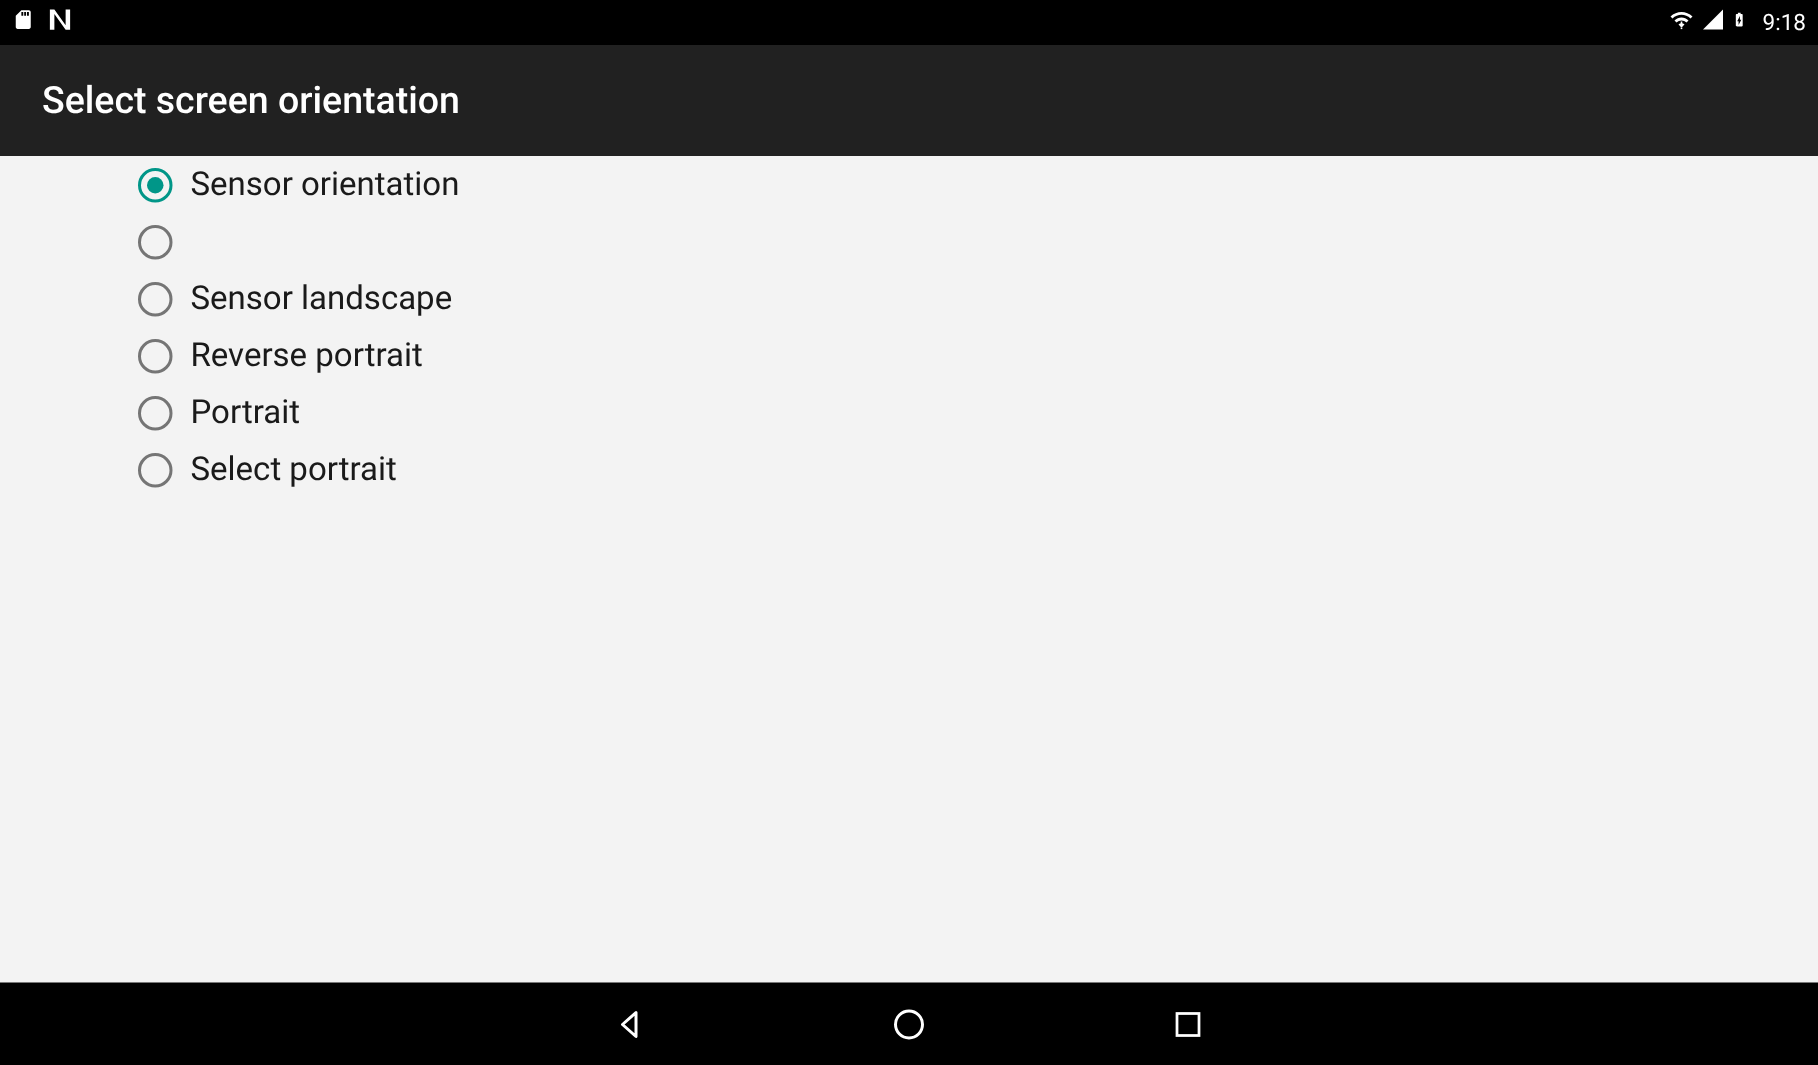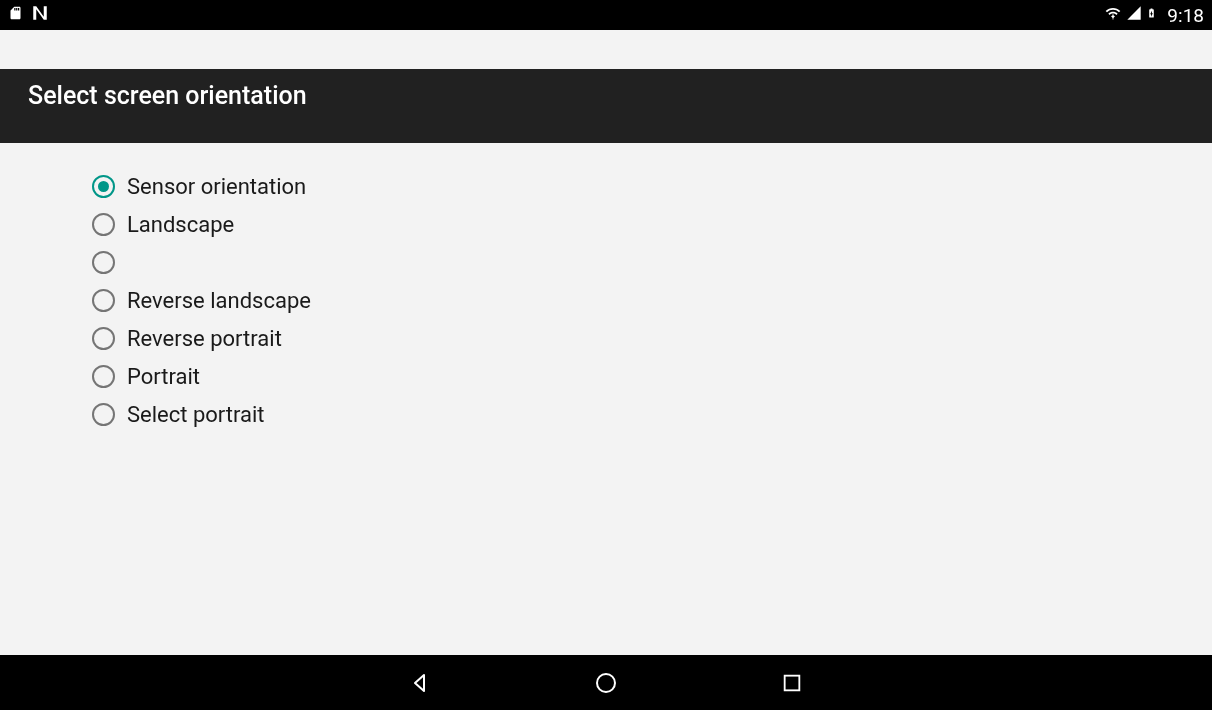--- a/index.html
+++ b/index.html
@@ -31,40 +31,38 @@
       gap: 8px;
     }
     .status-right {
       margin-left: auto;
       display: flex;
       align-items: center;
       gap: 4px;
     }
     .status-clock {
       margin-left: 6px;
-      font-size: 19px;
+      font-size: 15px;
       font-weight: 400;
     }
     .app-bar {
       height: 74px;
       background: #212121;
       color: #fff;
       display: flex;
-      align-items: flex-start;
-      padding: 12px 28px;
-      margin-top: 39px;
+      align-items: center;
+      padding: 0 28px;
     }
     .app-bar-title {
       font-size: 25px;
       font-weight: 500;
     }
     .content {
       flex: 1;
       background: #f3f3f3;
-      padding-top: 24px;
       padding-left: 92px;
     }
     .radio-row {
       display: flex;
       align-items: center;
       height: 38px;
       cursor: pointer;
     }
     .radio-circle {
       width: 23px;
@@ -164,28 +162,24 @@
 <div class="content">
   <div id="options-container">
       <div class="radio-row">
         <div class="radio-circle selected">
           <div class="radio-dot"></div>
         </div>
         <div class="radio-label">Sensor orientation</div>
       </div>
       <div class="radio-row">
         <div class="radio-circle"></div>
-        <div class="radio-label">Landscape</div>
-      </div>
-      <div class="radio-row">
-        <div class="radio-circle"></div>
-      </div>
-      <div class="radio-row">
-        <div class="radio-circle"></div>
-        <div class="radio-label">Reverse landscape</div>
+      </div>
+      <div class="radio-row">
+        <div class="radio-circle"></div>
+        <div class="radio-label">Sensor landscape</div>
       </div>
       <div class="radio-row">
         <div class="radio-circle"></div>
         <div class="radio-label">Reverse portrait</div>
       </div>
       <div class="radio-row">
         <div class="radio-circle"></div>
         <div class="radio-label">Portrait</div>
       </div>
       <div class="radio-row">

